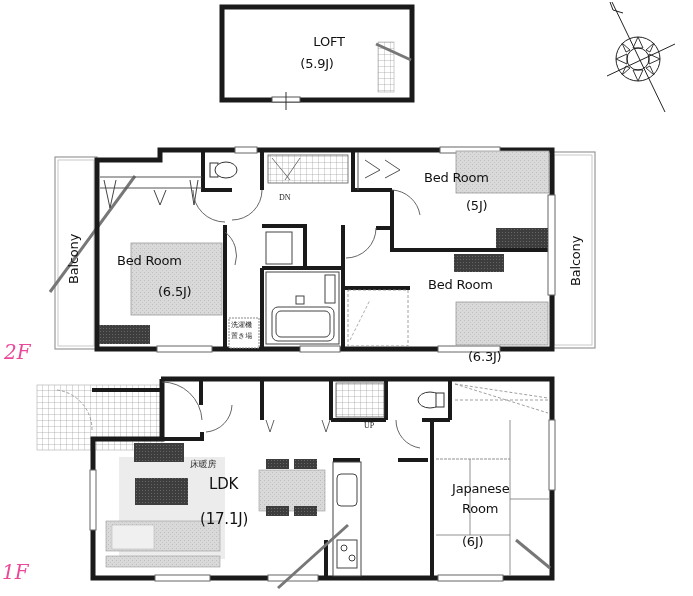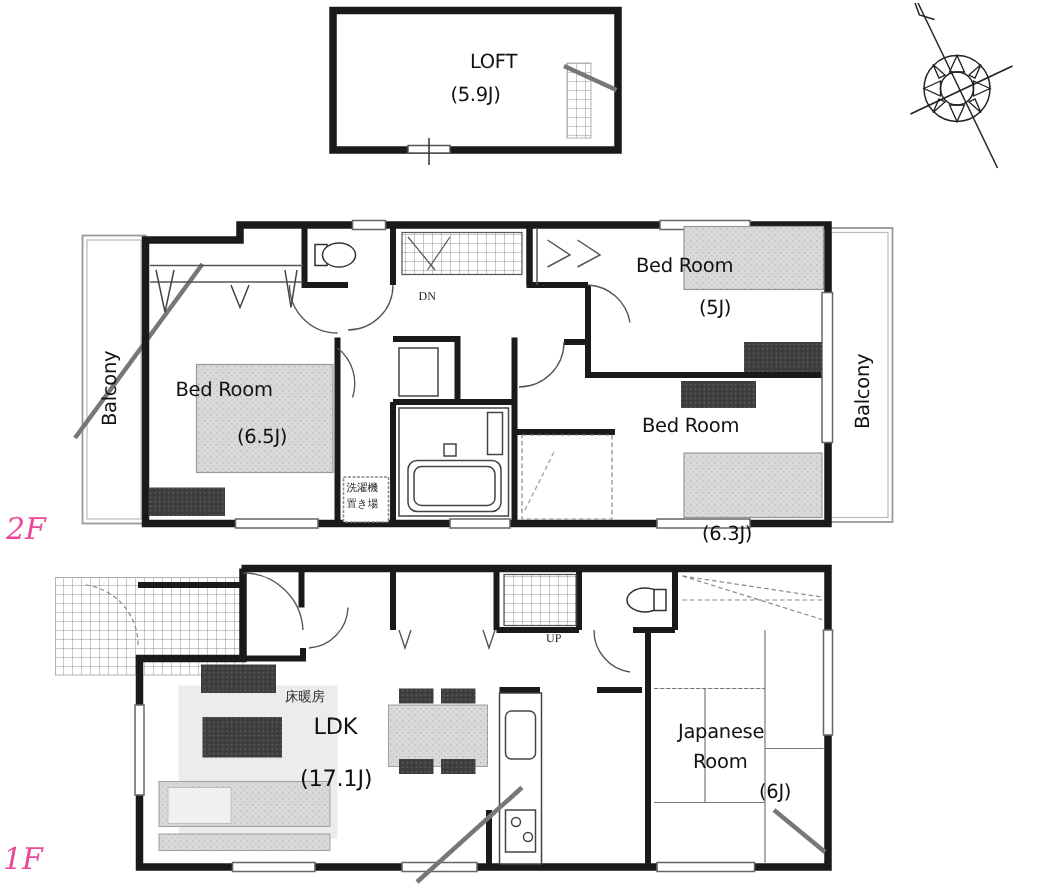--- a/index.html
+++ b/index.html
@@ -239,13 +239,13 @@
 <div class="floor" style="left:2px;top:560px;">1F</div>
 
 <div class="lbl small" style="left:190px;top:458px;">床暖房</div>
 <div class="lbl" style="left:209px;top:475px;font-size:15px;">LDK</div>
 <div class="lbl" style="left:200px;top:498px;font-size:15px;margin-top:12px;">(17.1J)</div>
 
 <div class="tiny" style="left:364px;top:421px;text-align:right;">UP</div>
 
 <div class="lbl" style="left:452px;top:481px;">Japanese</div>
 <div class="lbl" style="left:462px;top:501px;">Room</div>
-<div class="lbl" style="left:462px;top:521px;margin-left:44px;">(6J)</div>
+<div class="lbl" style="left:462px;top:534px;">(6J)</div>
 
 </body></html>

